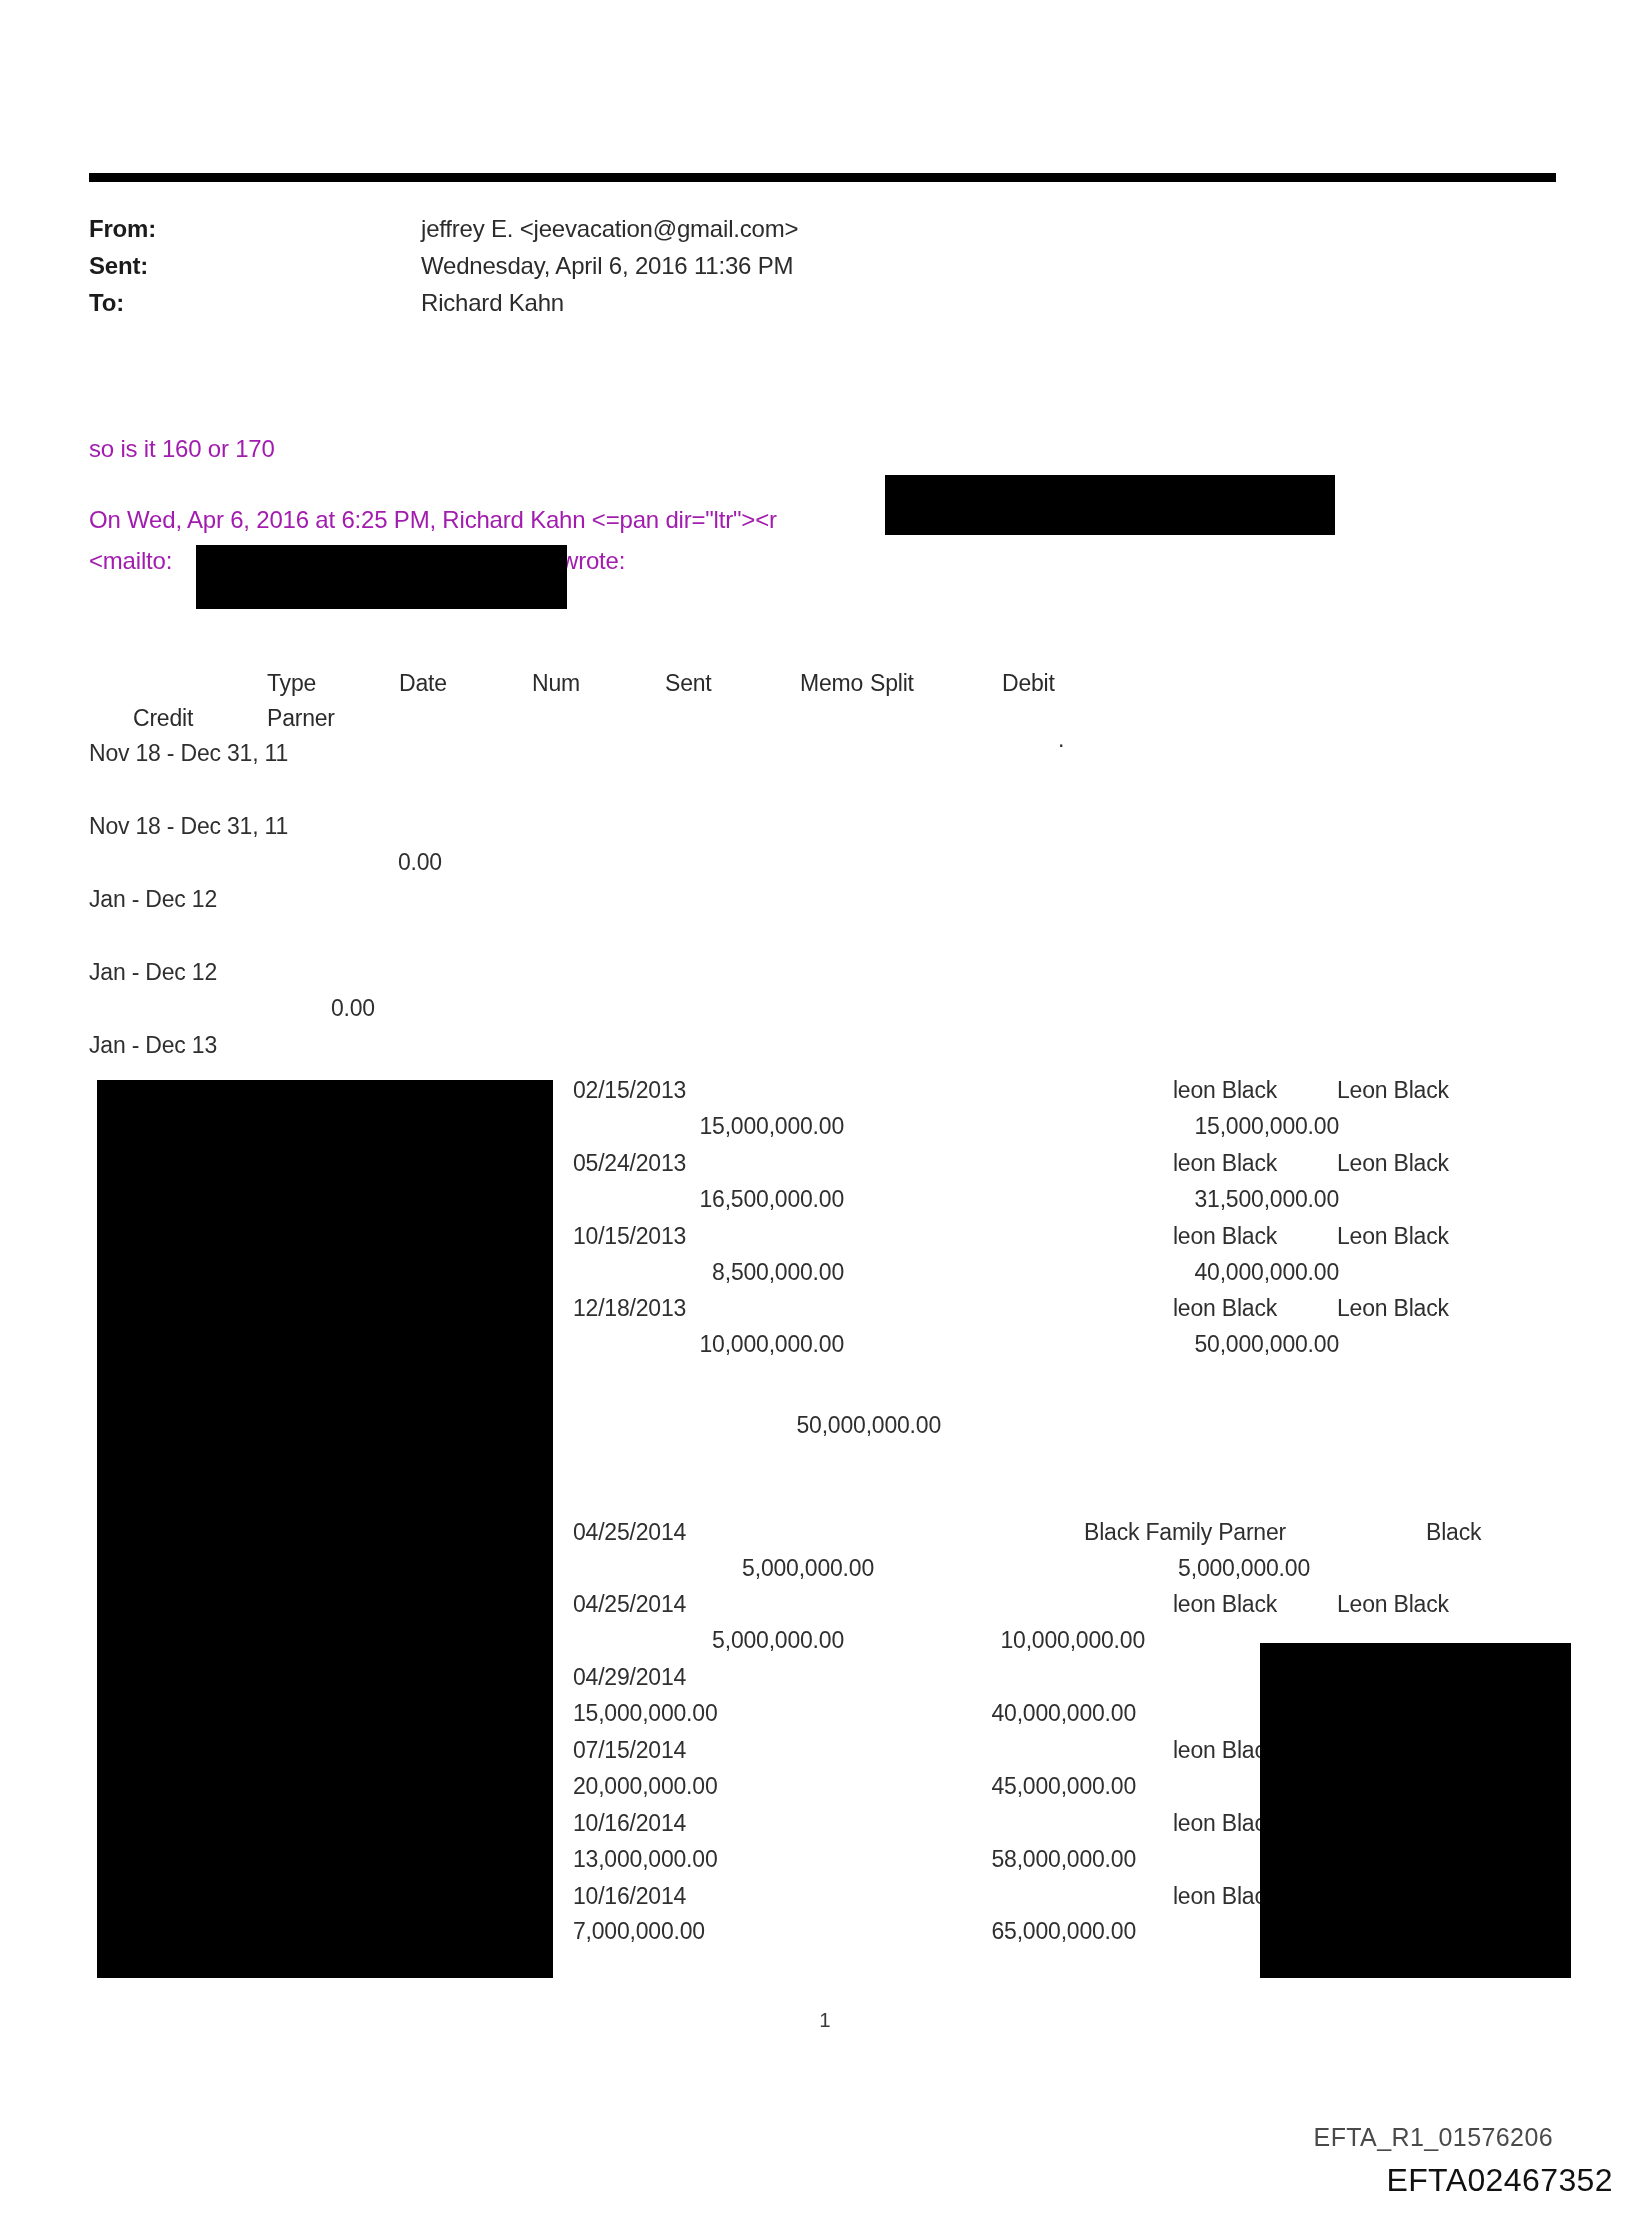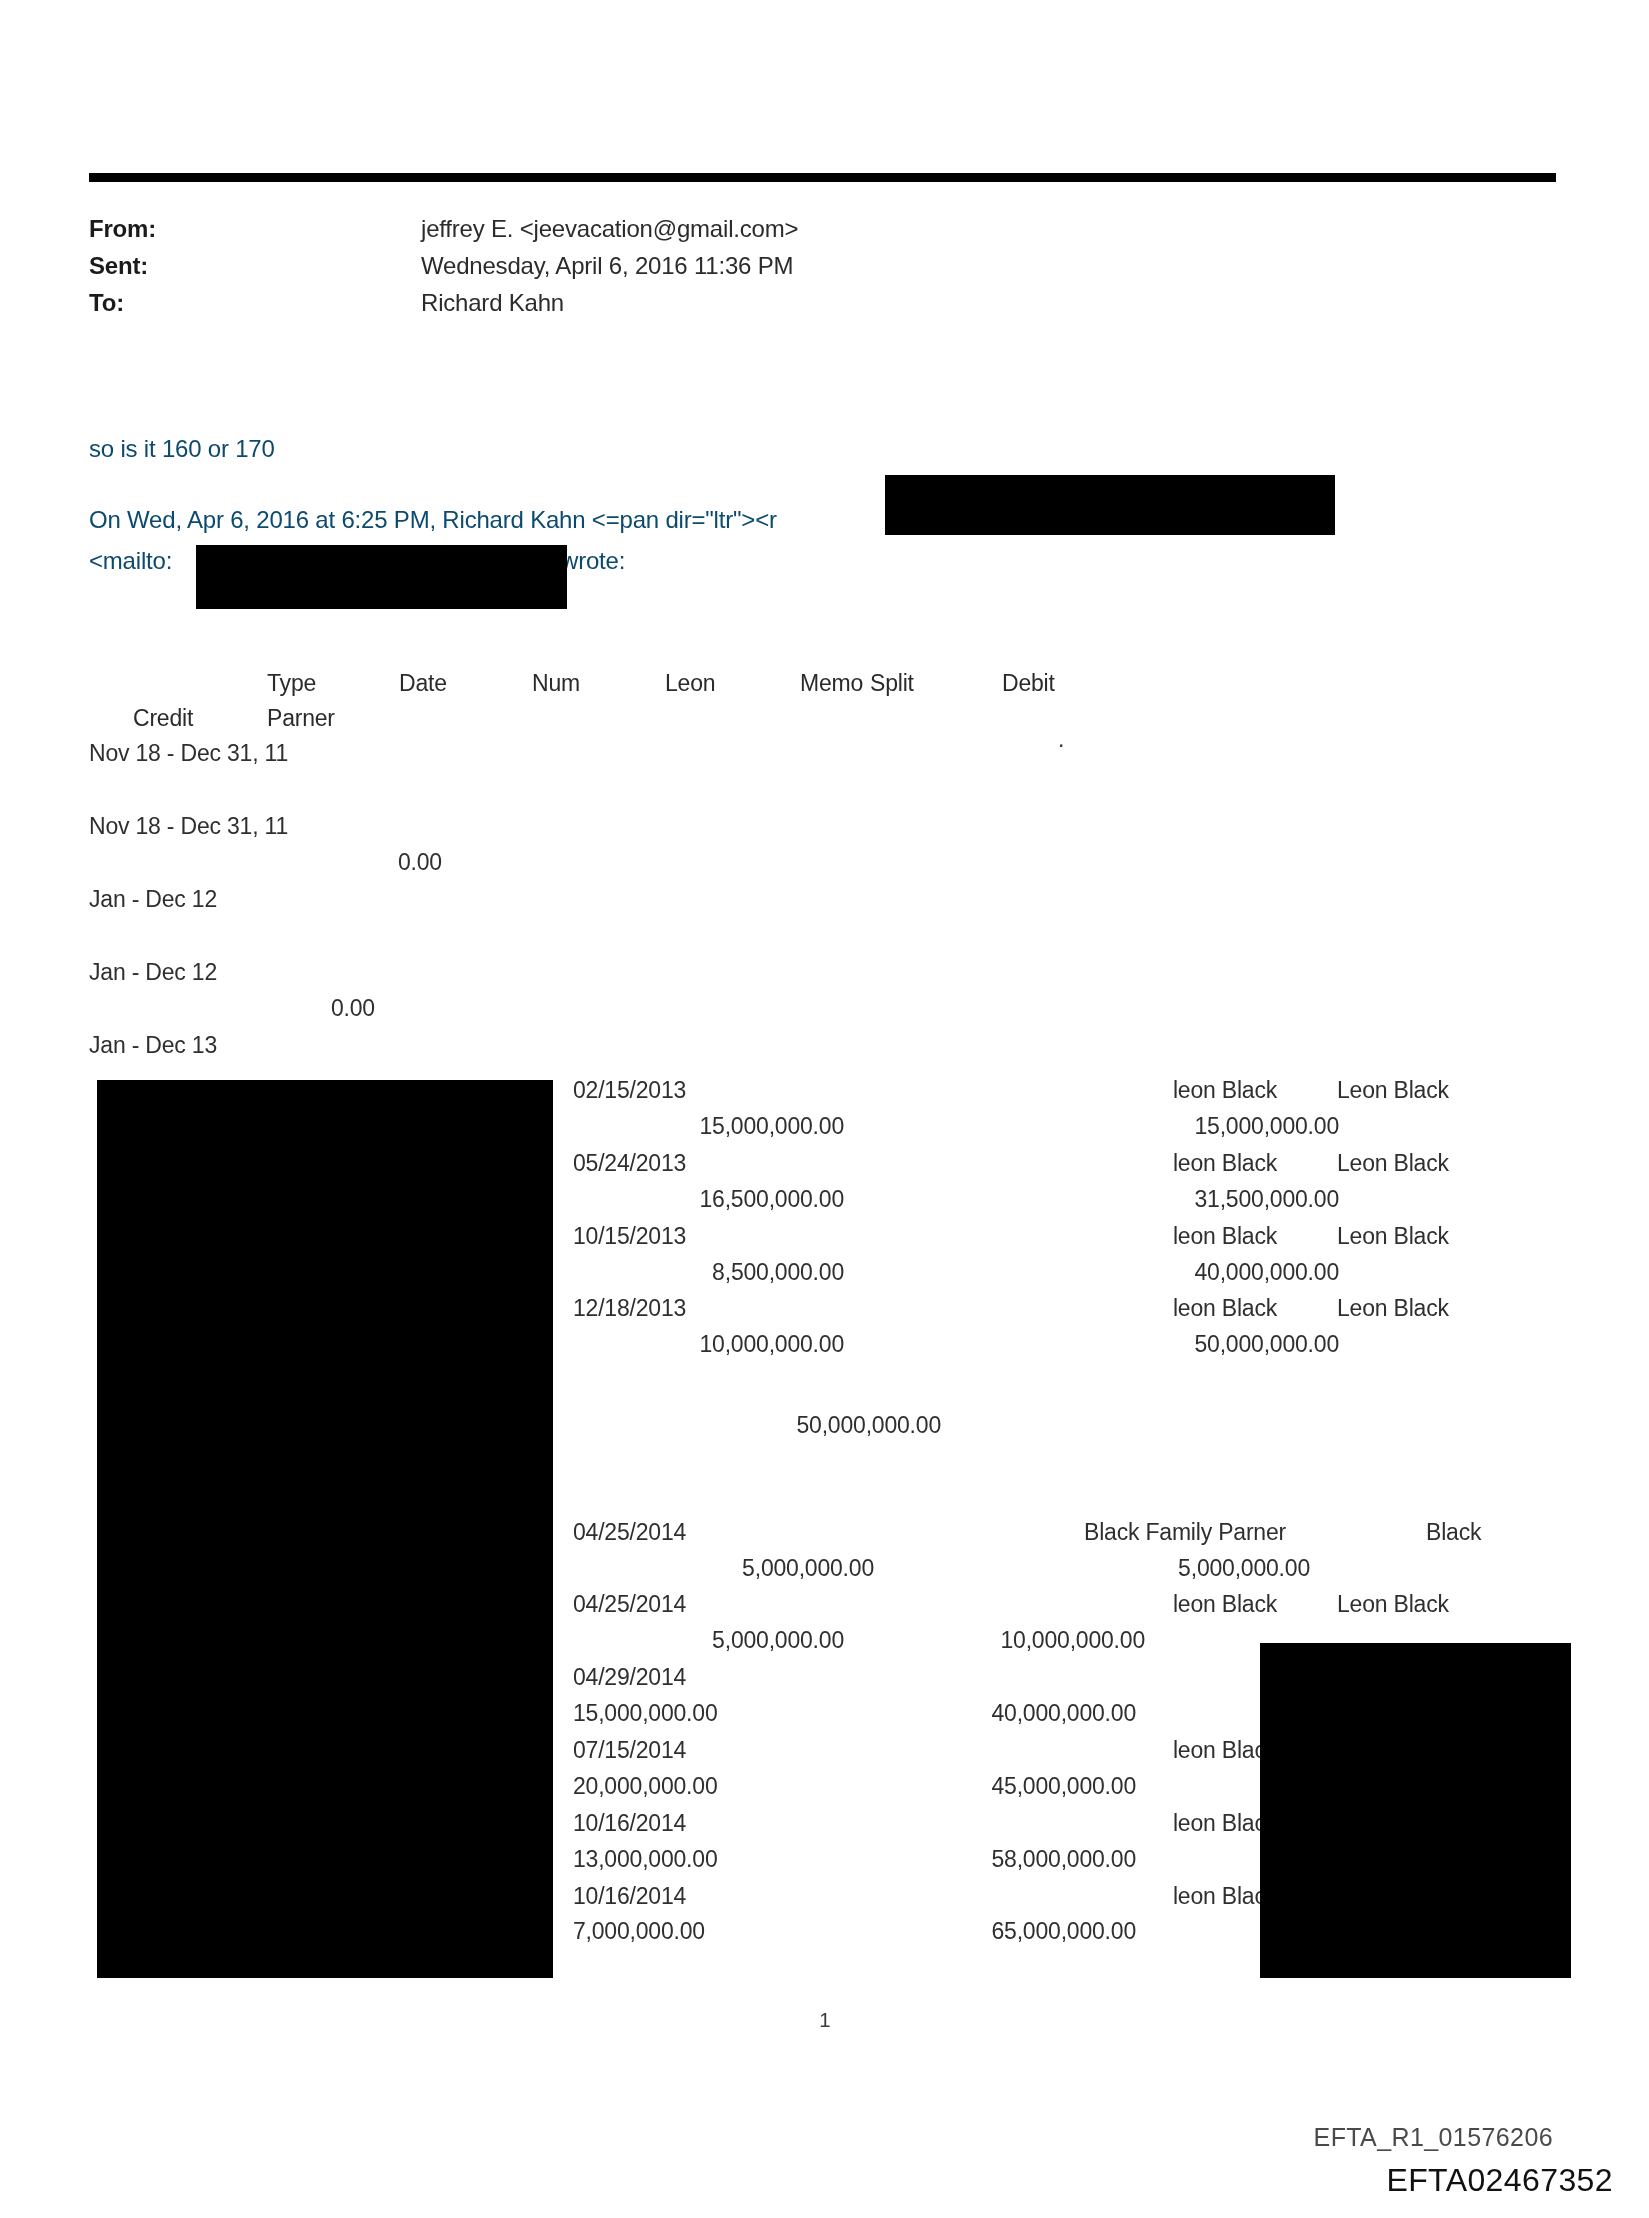--- a/index.html
+++ b/index.html
@@ -52,21 +52,21 @@
     font-size: 24px;
     color: #2c2c2c;
     letter-spacing: -0.2px;
     white-space: pre;
   }
 
   
   .body-line {
     position: absolute;
     font-size: 24px;
-    color: #0c4a6e;
+    color: #a21caf;
     letter-spacing: -0.2px;
     white-space: pre;
   }
   #body-question { left: 89px; top: 435px; }
   #reply-line-1  { left: 89px; top: 506px; }
   #reply-line-2a { left: 89px; top: 547px; }
   #reply-line-2b { left: 561px; top: 547px; }
 
   
   .redaction {
@@ -144,21 +144,21 @@
 
   <div class="body-line" id="body-question">so is it 160 or 170</div>
   <div class="body-line" id="reply-line-1">On Wed, Apr 6, 2016 at 6:25 PM, Richard Kahn &lt;=pan dir="ltr"&gt;&lt;r</div>
   <div class="body-line" id="reply-line-2a">&lt;mailto:</div>
   <div class="body-line" id="reply-line-2b">wrote:</div>
 
   <div class="reg" id="register-root">
       <div class="cell hdr" style="left: 267px; top: 670px;">Type</div>
       <div class="cell hdr" style="left: 399px; top: 670px;">Date</div>
       <div class="cell hdr" style="left: 532px; top: 670px;">Num</div>
-      <div class="cell hdr" style="left: 665px; top: 670px;">Leon</div>
+      <div class="cell hdr" style="left: 665px; top: 670px;">Sent</div>
       <div class="cell hdr" style="left: 800px; top: 670px;">Memo</div>
       <div class="cell hdr" style="left: 870px; top: 670px;">Split</div>
       <div class="cell hdr" style="left: 1002px; top: 670px;">Debit</div>
       <div class="cell hdr" style="left: 133px; top: 705px;">Credit</div>
       <div class="cell hdr" style="left: 267px; top: 705px;">Parner</div>
       <div class="cell" style="left: 89px; top: 740px;">Nov 18 - Dec 31, 11</div>
       <div class="cell" style="left: 89px; top: 813px;">Nov 18 - Dec 31, 11</div>
       <div class="cell" style="left: 398px; top: 849px;">0.00</div>
       <div class="cell" style="left: 89px; top: 886px;">Jan - Dec 12</div>
       <div class="cell" style="left: 89px; top: 959px;">Jan - Dec 12</div>

